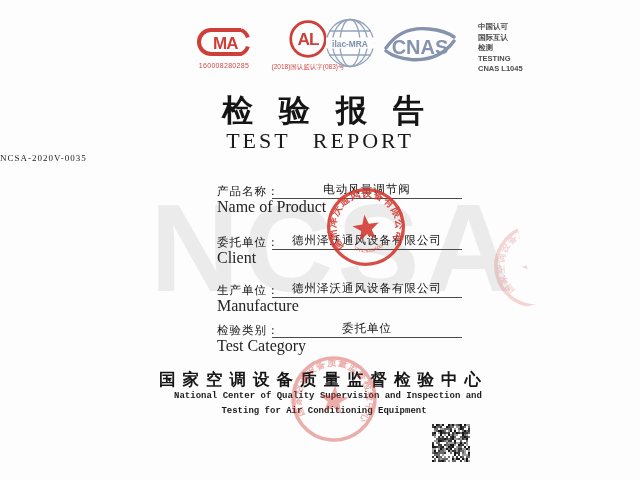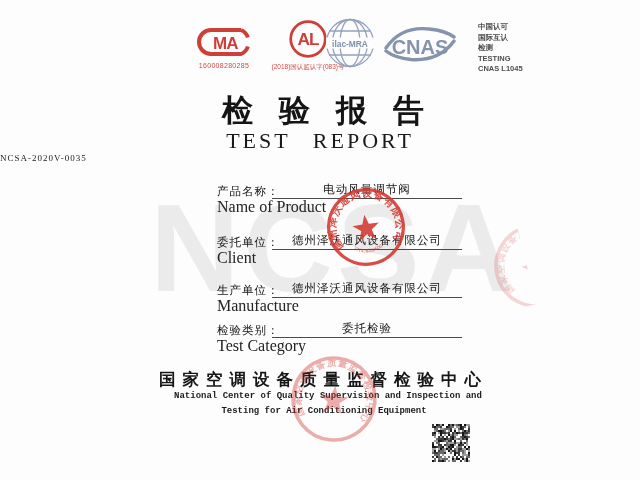--- a/index.html
+++ b/index.html
@@ -135,21 +135,21 @@
     <div class="val">德州泽沃通风设备有限公司</div>
   </div>
   <div class="field" style="top:283px">
     <div class="lab-cn">生产单位：</div>
     <div class="lab-en">Manufacture</div>
     <div class="val">德州泽沃通风设备有限公司</div>
   </div>
   <div class="field" style="top:323px">
     <div class="lab-cn">检验类别：</div>
     <div class="lab-en">Test Category</div>
-    <div class="val">委托检验</div>
+    <div class="val">委托单位</div>
   </div>
 
   <div class="seal seal-company"><svg viewBox="0 0 100 100" width="100%" height="100%">
         <defs>
           <path id="top0" d="M 18,68.5 A 37,37 0 1 1 82,68.5" fill="none"></path>
           <path id="bot0" d="M 20,63 A 34,34 0 0 0 80,63" fill="none"></path>
         </defs>
         <circle cx="50" cy="50" r="45.5" fill="none" stroke="#d2372e" stroke-width="4"></circle>
         <polygon points="50,35 54,46.5 66.2,46.7 56.5,54.1 60,65.8 50,58.8 40,65.8 43.5,54.1 33.8,46.7 46,46.5" fill="#d2372e"></polygon>
         <text font-size="12.5" fill="#d2372e" font-weight="bold" letter-spacing="1"><textPath href="#top0" startOffset="50%" text-anchor="middle">德州泽沃通风设备有限公司</textPath></text>

